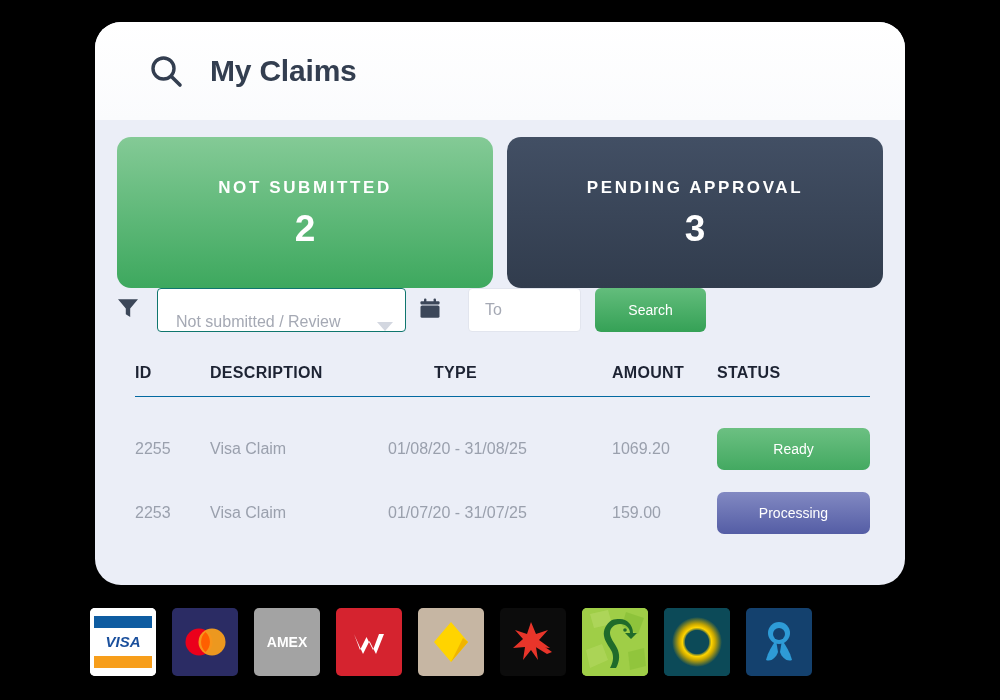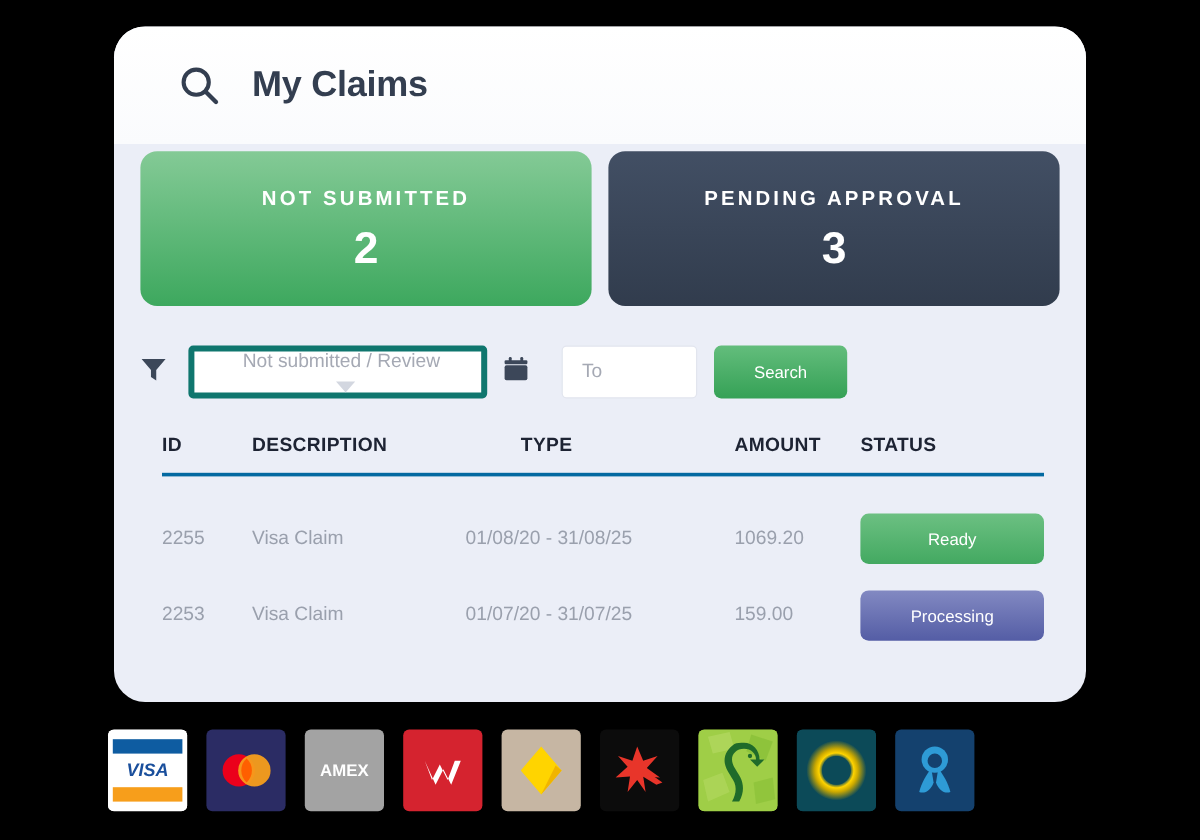--- a/index.html
+++ b/index.html
@@ -54,23 +54,23 @@
     font-size: 30px;
     font-weight: bold;
     color: #333e50;
     letter-spacing: -0.2px;
   }
 
   
   .stats-row {
     position: absolute;
     left: 22px;
-    top: 104px;
+    top: 115px;
     width: 766px;
-    height: 129px;
+    height: 151px;
     display: flex;
     gap: 14px;
   }
 
   .stat-card {
     flex: 1 1 0;
     border-radius: 14px;
     display: flex;
     flex-direction: column;
     align-items: center;
@@ -116,26 +116,25 @@
     height: 22px;
     margin-right: 18px;
     flex: 0 0 auto;
   }
 
   .select-wrap {
     position: relative;
     width: 249px;
     height: 44px;
     background: #ffffff;
-    border: 5px solid #0f766e;
+    border: 1px solid #0f766e;
     border-radius: 4px;
     display: flex;
-    align-items: center;
+    align-items: flex-end;
     padding: 0 12px 0 18px;
-    flex-direction: column;
   }
 
   .select-text {
     font-size: 16px;
     color: #a5a9b4;
     flex: 1 1 auto;
     white-space: nowrap;
   }
 
   .caret {
@@ -191,21 +190,21 @@
     width: 735px;
   }
 
   .t-row {
     display: flex;
     align-items: center;
   }
 
   .t-head {
     height: 48px;
-    border-bottom: 3px solid #0369a1;
+    border-bottom: 1px solid #0369a1;
     align-items: center;
   }
 
   .t-head .cell {
     font-size: 16px;
     font-weight: bold;
     color: #1d2333;
     letter-spacing: 0.3px;
     text-transform: uppercase;
   }

